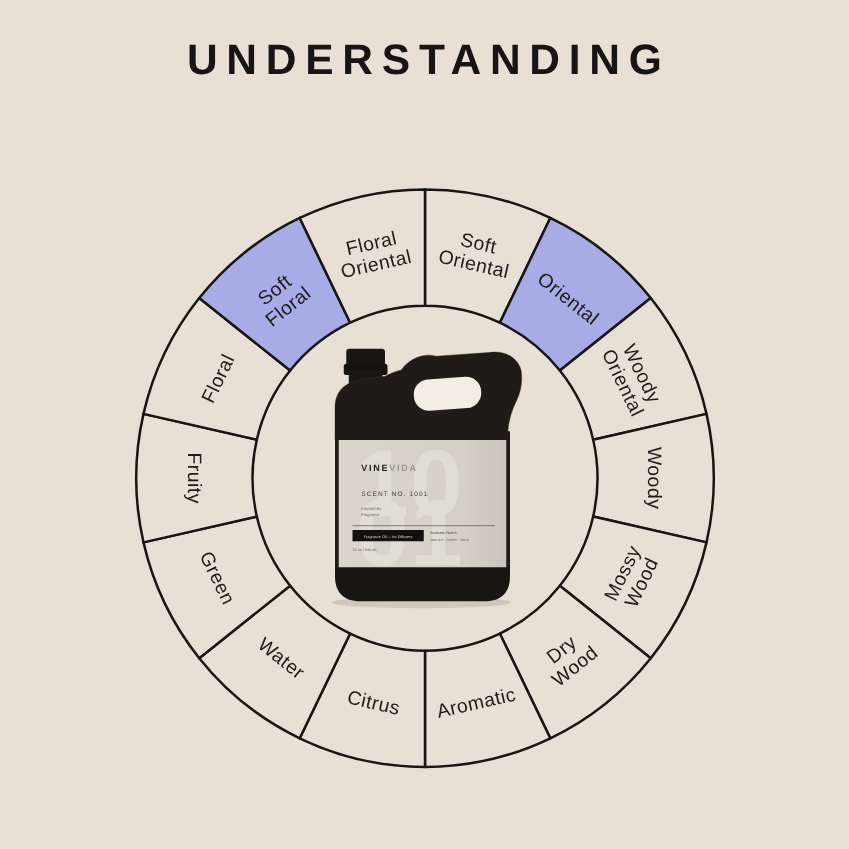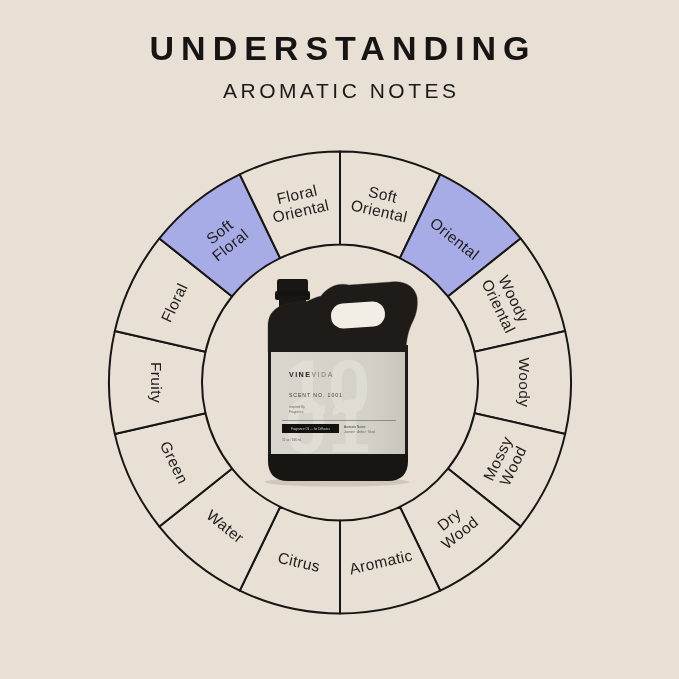--- a/index.html
+++ b/index.html
@@ -22,21 +22,20 @@
   svg#wheel-svg{position:absolute;left:0;top:0;width:679px;height:679px;z-index:1;}
   text{font-family:"Liberation Sans", sans-serif;}
 </style>
 </head>
 <body>
 
 <div class="canvas">
 
   <div class="header">
     <h1 class="title">UNDERSTANDING</h1>
-    <h2 class="subtitle">AROMATIC NOTES</h2>
   </div>
 
   <svg id="wheel-svg" viewBox="0 0 679 679">
     <defs>
       <clipPath id="labelClip">
           <rect x="271" y="352" width="134" height="102"></rect>
         </clipPath>
       <linearGradient id="labelGrad" x1="0" y1="0" x2="1" y2="0">
         <stop offset="0" stop-color="#dad6cd"></stop>
         <stop offset="0.75" stop-color="#d4d0c7"></stop>

